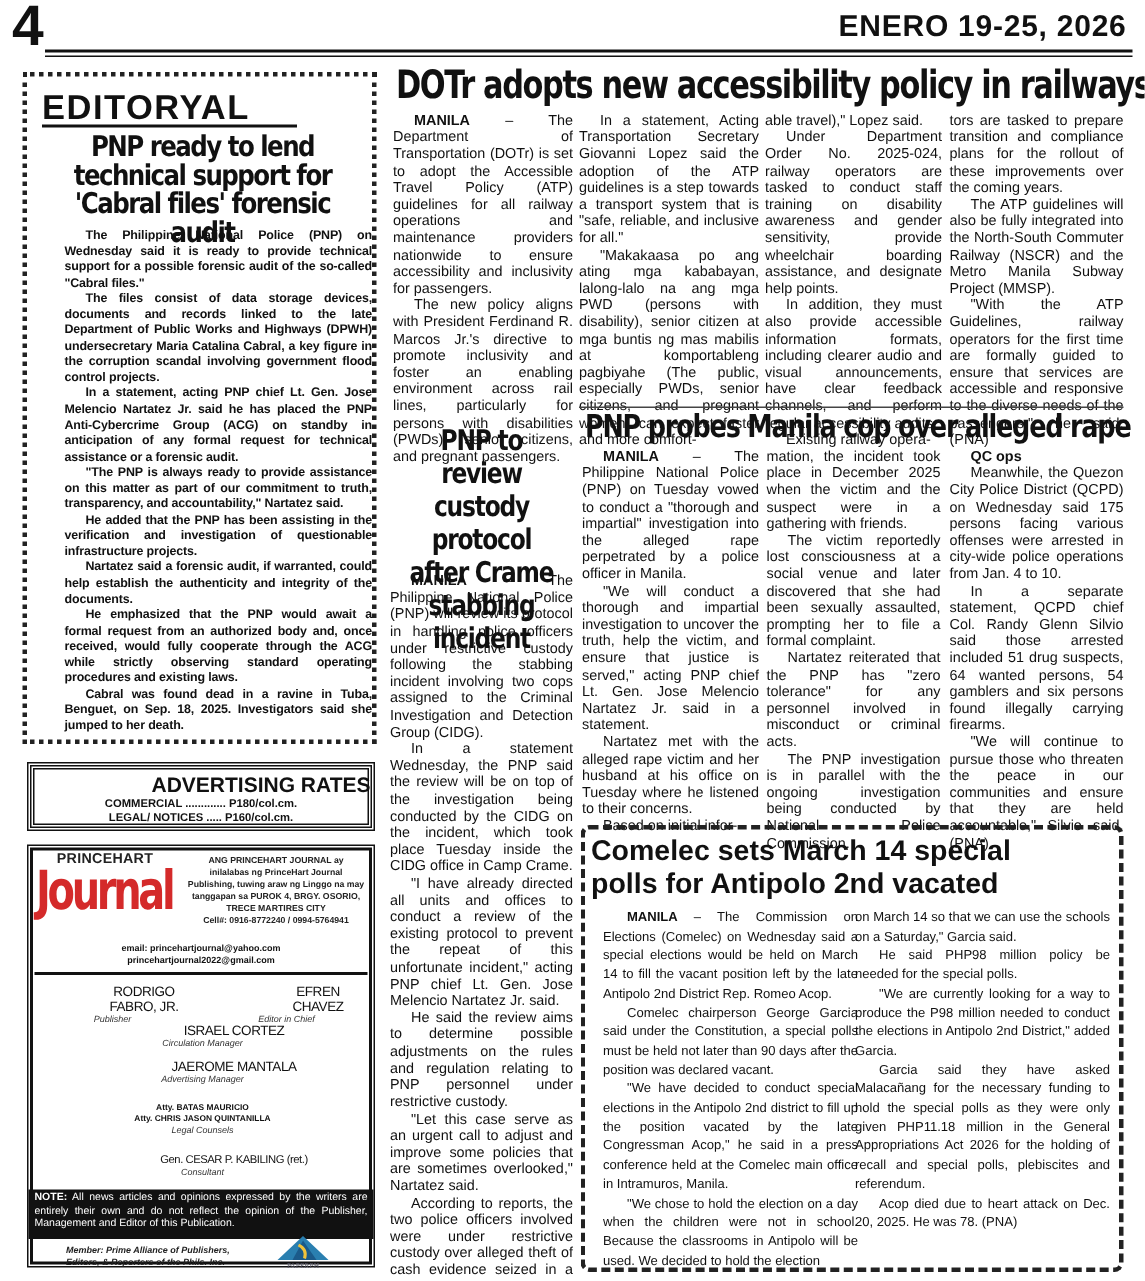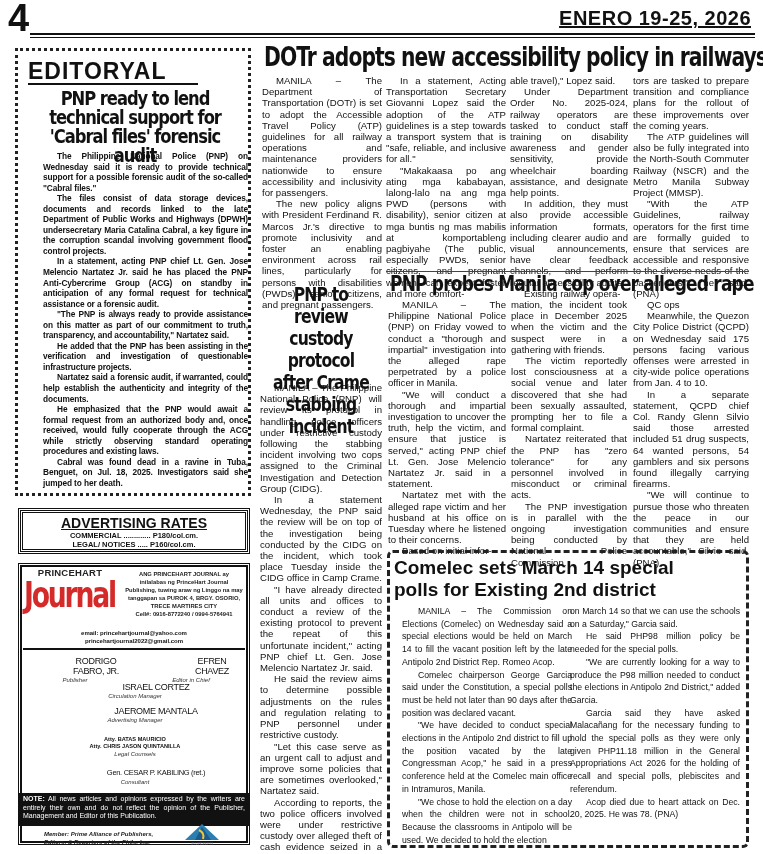--- a/index.html
+++ b/index.html
@@ -2,36 +2,36 @@
 <html><head>
 <meta charset="utf-8">
 <style>
   * { box-sizing: border-box; margin: 0; padding: 0; }
   html, body { width: 763px; height: 854px; background: #fff; overflow: hidden; }
   body { position: relative; font-family: "Liberation Sans", sans-serif; color: #111; }
   .abs { position: absolute; }
 
   
   #page-num { left: 8px; top: -4px; font: bold 38px/44px "Liberation Sans", sans-serif; }
-  #date { right: 12px; top: 6px; font: bold 20px/24px "Liberation Sans", sans-serif; letter-spacing: 0.5px; text-decoration: underline; }
+  #date { right: 12px; top: 6px; font: bold 20px/24px "Liberation Sans", sans-serif; letter-spacing: 0.5px; }
   #rule1 { left: 30px; right: 8px; top: 33px; height: 2px; background: #111; }
   #rule2 { left: 30px; right: 8px; top: 37px; height: 1px; background: #111; }
 
   .condensed { font-family: "Liberation Sans Narrow", "Liberation Sans", sans-serif; font-weight: bold; transform-origin: left top; }
 
   
   #editorial { left: 15px; top: 48px; width: 236px; height: 448px; border: 3px dotted #222; border-right-width: 3px; }
   #edit-label { position: absolute; left: 10px; top: 8px; width: 170px; height: 26px; border-bottom: 2px solid #111; font: bold 23px/24px "Liberation Sans", sans-serif; letter-spacing: 1px; }
   #edit-title { position: absolute; left: 6px; top: 38px; width: 222px; text-align: center; font: bold 19px/19px "DejaVu Sans", sans-serif; letter-spacing: -1.2px; transform: scaleX(0.86); transform-origin: center top; }
   #edit-body { position: absolute; left: 8px; top: 100px; width: 222px; font: bold 8.3px/10.55px "Liberation Sans", sans-serif; text-align: justify; letter-spacing: -0.1px; }
   #edit-body p { text-indent: 14px; margin-left: 17px; }
 
   
   #adrates { left: 18px; top: 508px; width: 232px; height: 46px; border: 3px double #111; outline: 1px solid #111; outline-offset: -5px; text-align: center; }
-  #adrates-title { font: bold 14px/16px "Liberation Sans", sans-serif; text-decoration: underline; margin-top: 4px; }
+  #adrates-title { font: bold 14px/16px "Liberation Sans", sans-serif; margin-top: 4px; text-align: right; }
   .adrate-row { font: bold 7.5px/9px "Liberation Sans", sans-serif; }
 
   
   #staff { left: 18px; top: 563px; width: 232px; height: 282px; border: 1px solid #111; outline: 2px solid #111; outline-offset: -4px; }
   #logo { position: absolute; left: 5px; top: 4px; width: 92px; }
   #logo-top { font: bold 9.5px/10px "Liberation Sans", sans-serif; color: #222; text-align: center; letter-spacing: 0.2px; }
   #logo-main { font: bold 36px/34px "DejaVu Sans", sans-serif; color: #d42a2a; letter-spacing: -3px; transform: scaleX(0.74); transform-origin: left top; white-space: nowrap; }
   #pub-info { position: absolute; left: 100px; top: 6px; width: 130px; text-align: center; font: bold 5.8px/8px "Liberation Sans", sans-serif; color: #222; }
   #emails { position: absolute; left: 0; top: 65px; width: 100%; text-align: center; font: bold 6px/8px "Liberation Sans", sans-serif; }
   #staff-rule { position: absolute; left: 4px; right: 4px; top: 84px; height: 2px; background: #111; }
@@ -42,21 +42,21 @@
   #note { position: absolute; left: 0; right: 0; top: 229px; height: 33px; background: #111; color: #fff; font: 7px/8.6px "Liberation Sans", sans-serif; padding: 2px 4px; text-align: justify; }
   #note b { font-weight: bold; }
   #member { position: absolute; left: 25px; top: 266px; width: 120px; font: bold italic 6px/8px "Liberation Sans", sans-serif; color: #222; }
   #paper-logo { position: absolute; left: 160px; top: 260px; width: 46px; height: 20px; }
 
   
   #dotr-title { left: 264px; top: 42px; font: bold 26px/30px "DejaVu Sans", sans-serif; letter-spacing: -1.2px; transform: scaleX(0.78); transform-origin: left top; white-space: nowrap; }
   .col { position: absolute; font: 9.6px/11.2px "Liberation Sans", sans-serif; text-align: justify; color: #111; }
   .col p { text-indent: 14px; }
   .col p.noind { text-indent: 0; }
-  .dateline { font-weight: normal; }
+  .dateline { font-weight: bold; }
 
   
   #review-title { left: 256px; top: 283px; width: 130px; text-align: center; font: bold 19px/22px "DejaVu Sans", sans-serif; letter-spacing: -1px; transform: scaleX(0.82); transform-origin: center top; }
 
   
   #probe-rule { left: 386px; right: 14px; top: 271px; height: 1px; background: #444; }
   #probe-title { left: 390px; top: 272px; font: bold 21px/25px "DejaVu Sans", sans-serif; letter-spacing: -1px; transform: scaleX(0.81); transform-origin: left top; white-space: nowrap; }
 
   
   #comelec { left: 387px; top: 550px; width: 362px; height: 298px; border: 3px dashed #222; border-radius: 6px; }
@@ -76,21 +76,21 @@
   <div id="edit-label">EDITORYAL</div>
   <div id="edit-title">PNP ready to lend technical support for 'Cabral files' forensic audit</div>
   <div id="edit-body">
     <p>The Philippine National Police (PNP) on Wednesday said it is ready to provide technical support for a possible forensic audit of the so-called "Cabral files."</p>
     <p>The files consist of data storage devices, documents and records linked to the late Department of Public Works and Highways (DPWH) undersecretary Maria Catalina Cabral, a key figure in the corruption scandal involving government flood control projects.</p>
     <p>In a statement, acting PNP chief Lt. Gen. Jose Melencio Nartatez Jr. said he has placed the PNP Anti-Cybercrime Group (ACG) on standby in anticipation of any formal request for technical assistance or a forensic audit.</p>
     <p>"The PNP is always ready to provide assistance on this matter as part of our commitment to truth, transparency, and accountability," Nartatez said.</p>
     <p>He added that the PNP has been assisting in the verification and investigation of questionable infrastructure projects.</p>
     <p>Nartatez said a forensic audit, if warranted, could help establish the authenticity and integrity of the documents.</p>
     <p>He emphasized that the PNP would await a formal request from an authorized body and, once received, would fully cooperate through the ACG while strictly observing standard operating procedures and existing laws.</p>
-    <p>Cabral was found dead in a ravine in Tuba, Benguet, on Jul. 18, 2025. Investigators said she jumped to her death.</p>
+    <p>Cabral was found dead in a ravine in Tuba, Benguet, on Sep. 18, 2025. Investigators said she jumped to her death.</p>
   </div>
 </div>
 
 <div class="abs" id="adrates">
   <div id="adrates-title">ADVERTISING RATES</div>
   <div class="adrate-row">
     <span>COMMERCIAL .............</span>
     <span>P180/col.cm.</span>
   </div>
   <div class="adrate-row">
@@ -186,42 +186,42 @@
   <p>In a statement Wednesday, the PNP said the review will be on top of the investigation being conducted by the CIDG on the incident, which took place Tuesday inside the CIDG office in Camp Crame.</p>
   <p>"I have already directed all units and offices to conduct a review of the existing protocol to prevent the repeat of this unfortunate incident," acting PNP chief Lt. Gen. Jose Melencio Nartatez Jr. said.</p>
   <p>He said the review aims to determine possible adjustments on the rules and regulation relating to PNP personnel under restrictive custody.</p>
   <p>"Let this case serve as an urgent call to adjust and improve some policies that are sometimes overlooked," Nartatez said.</p>
   <p>According to reports, the two police officers involved were under restrictive custody over alleged theft of cash evidence seized in a raid on a Philippine offshore gaming operator hub in Bataan in 2024. (PNA)</p>
 </div>
 
 <div class="abs" id="probe-rule"></div>
 <div class="abs" id="probe-title">PNP probes Manila cop over alleged rape</div>
 <div class="col" style="left:388px; top:299px; width:118px;">
-  <p><span class="dateline">MANILA</span><span> – The Philippine National Police (PNP) on Friday vowed to conduct a "thorough and impartial" investigation into the alleged rape perpetrated by a police officer in Manila.</span></p>
+  <p><span class="dateline">MANILA</span><span> – The Philippine National Police (PNP) on Tuesday vowed to conduct a "thorough and impartial" investigation into the alleged rape perpetrated by a police officer in Manila.</span></p>
   <p>"We will conduct a thorough and impartial investigation to uncover the truth, help the victim, and ensure that justice is served," acting PNP chief Lt. Gen. Jose Melencio Nartatez Jr. said in a statement.</p>
   <p>Nartatez met with the alleged rape victim and her husband at his office on Tuesday where he listened to their concerns.</p>
   <p>Based on initial infor-</p>
 </div>
 <div class="col" style="left:511px; top:299px; width:116px;">
   <p class="noind">mation, the incident took place in December 2025 when the victim and the suspect were in a gathering with friends.</p>
   <p>The victim reportedly lost consciousness at a social venue and later discovered that she had been sexually assaulted, prompting her to file a formal complaint.</p>
   <p>Nartatez reiterated that the PNP has "zero tolerance" for any personnel involved in misconduct or criminal acts.</p>
   <p>The PNP investigation is in parallel with the ongoing investigation being conducted by National Police Commission.</p>
 </div>
 <div class="col" style="left:633px; top:299px; width:116px;">
   <p class="dateline">QC ops</p>
   <p>Meanwhile, the Quezon City Police District (QCPD) on Wednesday said 175 persons facing various offenses were arrested in city-wide police operations from Jan. 4 to 10.</p>
   <p>In a separate statement, QCPD chief Col. Randy Glenn Silvio said those arrested included 51 drug suspects, 64 wanted persons, 54 gamblers and six persons found illegally carrying firearms.</p>
   <p>"We will continue to pursue those who threaten the peace in our communities and ensure that they are held accountable," Silvio said. (PNA)</p>
 </div>
 
 <div class="abs" id="comelec">
   <div id="comelec-title">
     <div>Comelec sets March 14 special</div>
-    <div>polls for Existing 2nd district</div>
+    <div>polls for Antipolo 2nd vacated</div>
   </div>
   <div class="col2" style="left:12px; top:52px; width:170px;">
     <p><span class="dateline">MANILA</span><span> – The Commission on Elections (Comelec) on Wednesday said a special elections would be held on March 14 to fill the vacant position left by the late Antipolo 2nd District Rep. Romeo Acop.</span></p>
     <p>Comelec chairperson George Garcia said under the Constitution, a special polls must be held not later than 90 days after the position was declared vacant.</p>
     <p>"We have decided to conduct special elections in the Antipolo 2nd district to fill up the position vacated by the late Congressman Acop," he said in a press conference held at the Comelec main office in Intramuros, Manila.</p>
     <p>"We chose to hold the election on a day when the children were not in school. Because the classrooms in Antipolo will be used. We decided to hold the election</p>
   </div>
   <div class="col2" style="left:180px; top:52px; width:170px;">
     <p style="text-indent:0">on March 14 so that we can use the schools on a Saturday," Garcia said.</p>
     <p>He said PHP98 million policy be needed for the special polls.</p>

